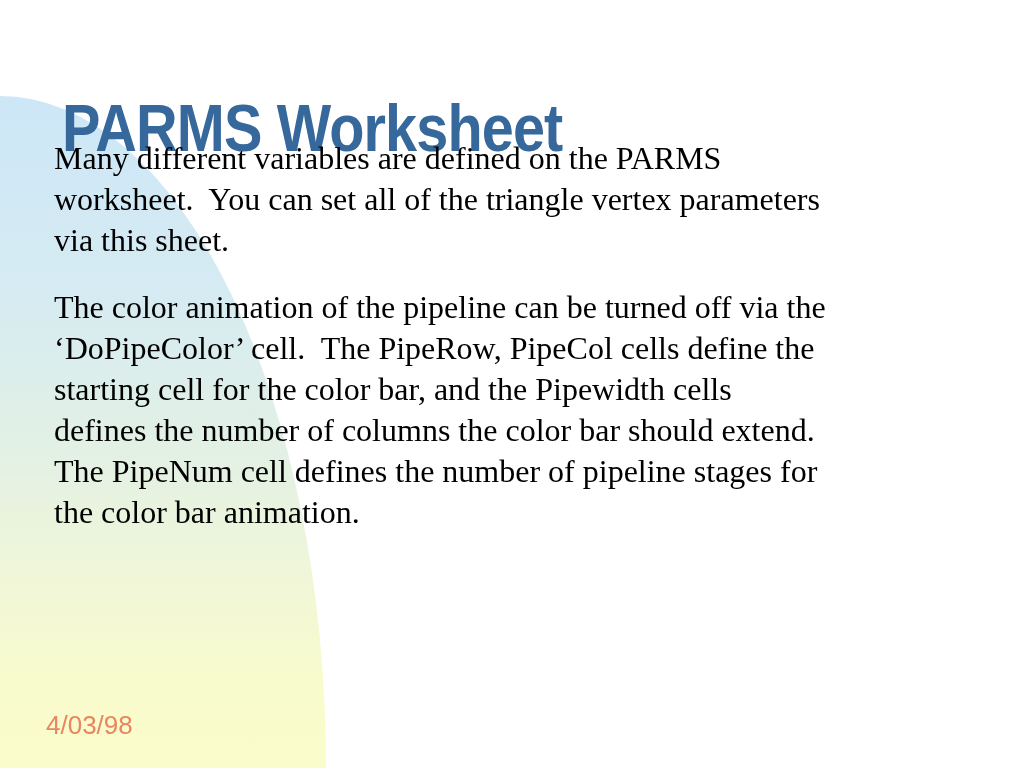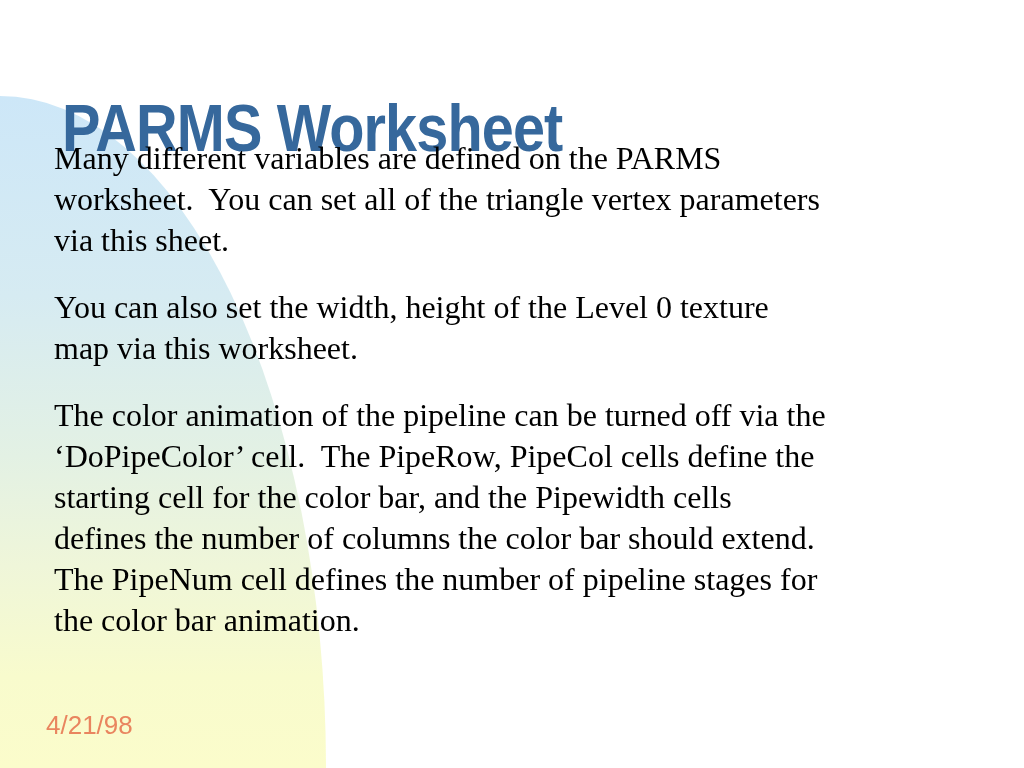--- a/index.html
+++ b/index.html
@@ -85,27 +85,25 @@
 <div class="slide">
 
   <div class="bg-ellipse"></div>
 
   <h1 class="title">PARMS Worksheet</h1>
 
   <div class="body-text">
     <p>Many different variables are defined on the PARMS
 worksheet.  You can set all of the triangle vertex parameters
 via this sheet.</p>
-    <p>You can also set the width, height of the Level 0 texture
-map via this worksheet.</p>
     <p>The color animation of the pipeline can be turned off via the
 ‘DoPipeColor’ cell.  The PipeRow, PipeCol cells define the
 starting cell for the color bar, and the Pipewidth cells
 defines the number of columns the color bar should extend.
 The PipeNum cell defines the number of pipeline stages for
 the color bar animation.</p>
   </div>
 
-  <div class="footer-date">4/21/98</div>
+  <div class="footer-date">4/03/98</div>
 
   <div class="page-number">19</div>
 
 </div>
 
 </body></html>

